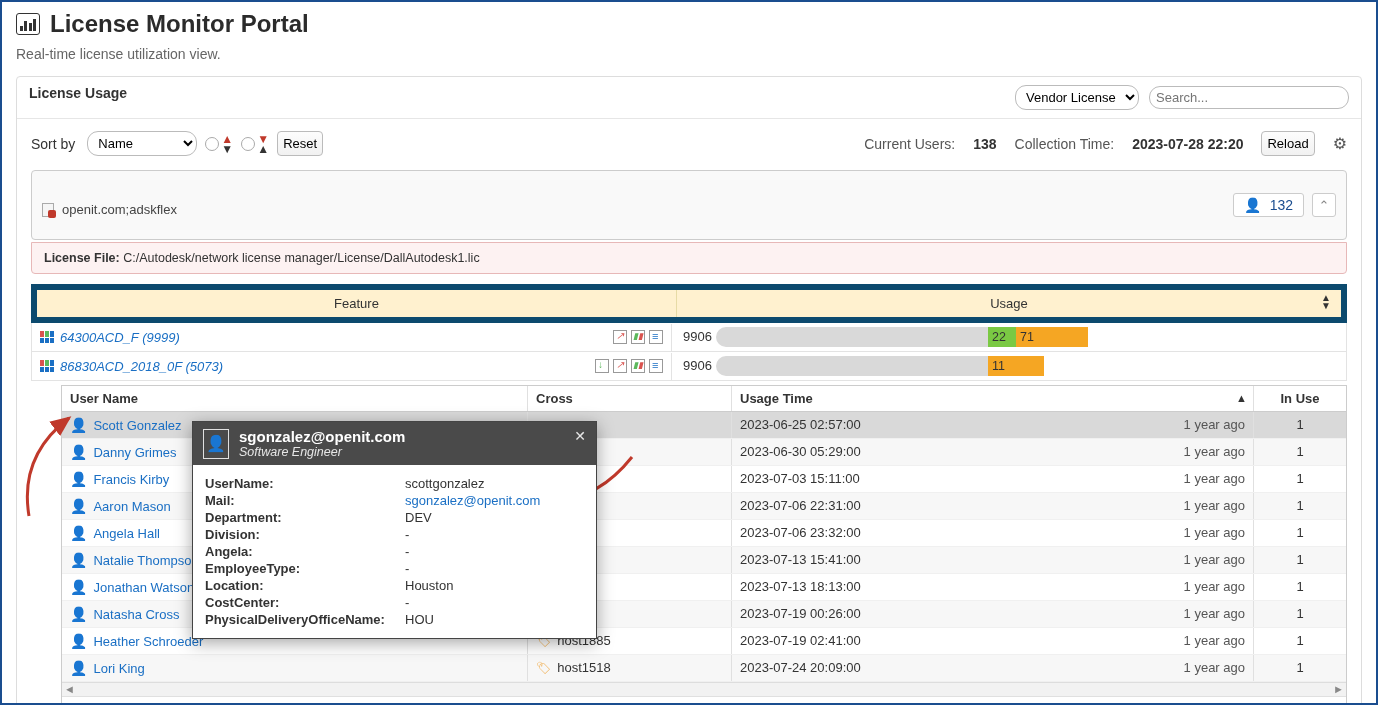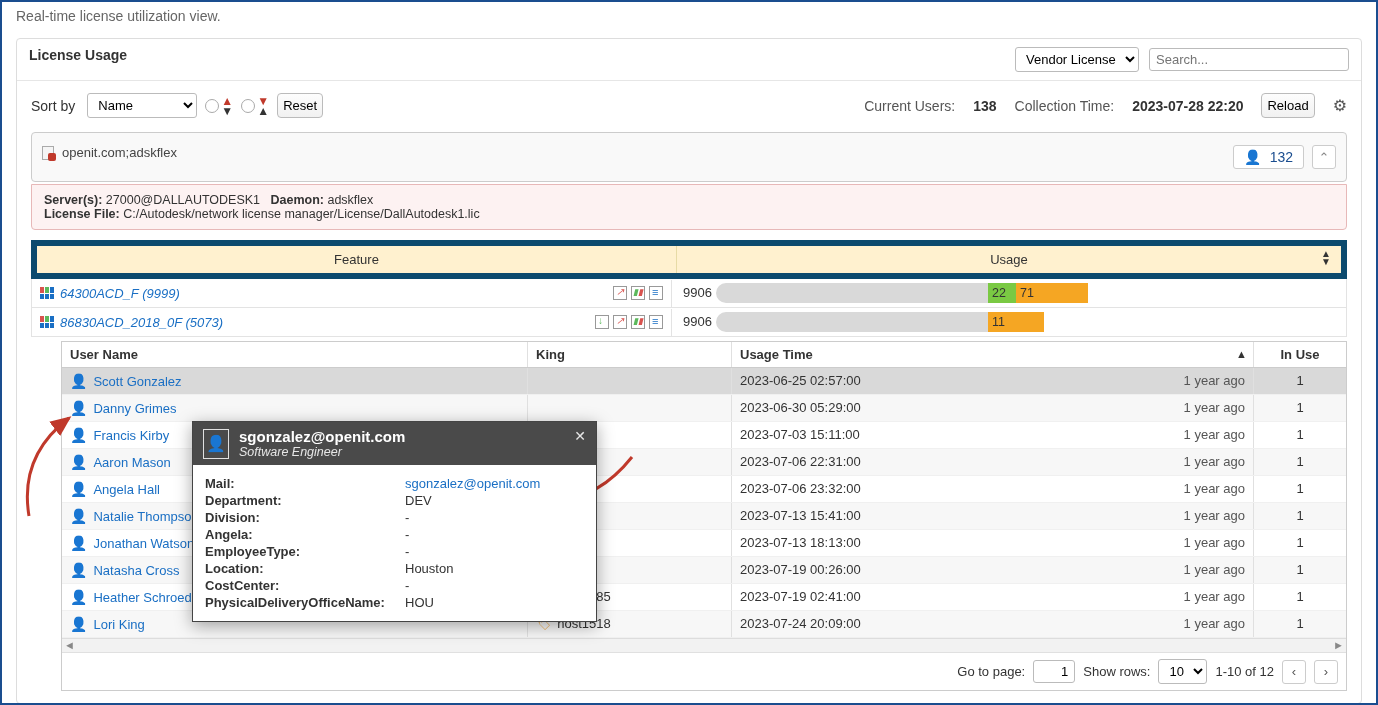--- a/index.html
+++ b/index.html
@@ -7,41 +7,41 @@
 .outer { border: 2px solid #1a4d8f; width: 1378px; height: 705px; position: relative; overflow: hidden; }
 .page-header { display: flex; align-items: center; padding: 8px 14px 2px 14px; }
 .app-icon { width: 24px; height: 22px; border: 1px solid #333; border-radius: 3px; display: flex; align-items: flex-end; justify-content: space-around; padding: 2px 2px 3px 2px; margin-right: 10px; }
 .app-icon span { width: 3px; background: #333; }
 .page-title { font-size: 24px; font-weight: 700; color: #2b2b2b; }
 .subtitle { padding: 6px 14px 14px 14px; color: #666; font-size: 14px; }
 .panel { border: 1px solid #ddd; border-radius: 4px; margin: 0 14px; background: #fff; }
 .panel-head { display: flex; align-items: flex-start; justify-content: space-between; padding: 8px 12px; border-bottom: 1px solid #e6e6e6; }
 .panel-head-left { font-weight: 700; font-size: 14px; color: #333; }
 .panel-head-right { display: flex; align-items: center; gap: 10px; }
-select, input[type=text] { border: 1px solid #bbb; border-radius: 3px; padding: 3px 6px; font-size: 13px; background: #fff; font-family: inherit; }
+select, input[type=text] { border: 1px solid #bbb; border-radius: 11px; padding: 3px 6px; font-size: 13px; background: #fff; font-family: inherit; }
 .search-input { width: 200px; }
 .panel-body { padding: 12px 14px; }
 .controls-row { display: flex; align-items: center; justify-content: space-between; margin-bottom: 14px; }
 .controls-left { display: flex; align-items: center; gap: 8px; }
 .sort-label { font-size: 14px; color: #333; margin-right: 4px; }
 .sort-select { width: 110px; }
 .radio-icon { width: 14px; height: 14px; border: 1px solid #aaa; border-radius: 50%; }
 .sort-dir { display: flex; align-items: center; gap: 2px; }
 .arrows-asc, .arrows-desc { font-size: 12px; line-height: 10px; }
 .arrows-asc::before { content: "▲"; color: #c0392b; display:block; }
 .arrows-asc::after { content: "▼"; color: #333; display:block; }
 .arrows-desc::before { content: "▼"; color: #c0392b; display:block; }
 .arrows-desc::after { content: "▲"; color: #333; display:block; }
 .btn { border: 1px solid #bbb; background: linear-gradient(#fdfdfd,#f1f1f1); border-radius: 4px; padding: 4px 5px; font-size: 13px; cursor: pointer; font-family: inherit; }
 .controls-right { display: flex; align-items: center; gap: 18px; }
 .stat-label { color: #555; font-size: 14px; }
 .stat-val { font-weight: 700; font-size: 14px; }
 .gear { font-size: 16px; color: #555; cursor: pointer; }
 
-.server-bar { border: 1px solid #ccc; border-radius: 4px; background: #f9f9f9; margin-bottom: 2px; display: flex; align-items: flex-start; justify-content: space-between; padding: 12px 10px; }
+.server-bar { border: 1px solid #ccc; border-radius: 4px; background: #f9f9f9; margin-bottom: 2px; display: flex; align-items: flex-end; justify-content: space-between; padding: 22px 10px; }
 .server-bar-left { display: flex; align-items: center; gap: 8px; font-size: 13px; color: #444; }
 .srv-icon { width: 12px; height: 14px; background: #f5f5f5; border: 1px solid #aaa; position: relative; }
 .srv-icon::after { content: ""; position: absolute; bottom: -2px; right: -3px; width: 8px; height: 8px; background: #c0392b; border-radius: 2px; }
 .user-badge { display: flex; align-items: center; gap: 8px; border: 1px solid #ccc; border-radius: 3px; padding: 3px 10px; background: #fff; }
 .user-badge .uicon { color: #2b6cb0; font-size: 14px; }
 .user-badge .ucnt { color: #1a4d8f; font-weight: 400; font-size: 14px; }
 .collapse-btn { width: 24px; height: 24px; border: 1px solid #ccc; border-radius: 3px; display: flex; align-items: center; justify-content: center; background: #fff; margin-left: 8px; cursor: pointer; color: #888; }
 .server-info { border: 1px solid #e7b8b8; background: #fdf2f2; border-bottom-left-radius: 4px; border-bottom-right-radius: 4px; padding: 8px 12px; font-size: 12.5px; color: #333; margin-bottom: 10px; }
 .server-info b { font-weight: 700; }
 
@@ -111,20 +111,29 @@
 .popup-row { display: flex; padding: 1px 0; }
 .popup-row .k { width: 200px; font-weight: 700; }
 .popup-row .v.link { color: #1a6fc4; }
 
 .anno { position: absolute; z-index: 40; pointer-events: none; }
 </style>
 </head>
 <body>
 
 <div class="outer">
+  <div class="page-header">
+    <div class="app-icon">
+      <span style="height:5px"></span>
+        <span style="height:10px"></span>
+        <span style="height:8px"></span>
+        <span style="height:12px"></span>
+    </div>
+    <div class="page-title">License Monitor Portal</div>
+  </div>
   <div class="subtitle">Real-time license utilization view.</div>
 
   <div class="panel">
     <div class="panel-head">
       <div class="panel-head-left">License Usage</div>
       <div class="panel-head-right">
         <select><option>Vendor License</option></select>
         <input type="text" class="search-input" placeholder="Search..." style="">
       </div>
     </div>
@@ -160,21 +169,20 @@
         </div>
         <div style="display:flex;align-items:center;">
           <div class="user-badge">
             <span class="uicon">👤</span>
             <span class="ucnt">132</span>
           </div>
           <div class="collapse-btn">⌃</div>
         </div>
       </div>
       <div class="server-info">
-        <div><b>Server(s):</b> <span>27000@DALLAUTODESK1</span>&nbsp;&nbsp;&nbsp;<b>Daemon:</b> <span>adskflex</span></div>
         <div><b>License File:</b> <span>C:/Autodesk/network license manager/License/DallAutodesk1.lic</span></div>
       </div>
 
       <div class="feat-head">
         <div class="col col-feat">Feature</div>
         <div class="col col-usage">
           <span>Usage</span>
           <span class="sort-arrows">▲<br>▼</span>
         </div>
       </div>
@@ -233,21 +241,21 @@
 
         <div class="seg orange" style="left:272px;width:56px">11</div>
       </div>
     </div>
   </div>
         </div>
 
       <div class="utable">
         <div class="utable-head">
           <div class="ucol-name">User Name</div>
-          <div class="ucol-host">King</div>
+          <div class="ucol-host">Cross</div>
           <div class="ucol-time"><span>Usage Time</span><span class="sort-caret">▲</span></div>
           <div class="ucol-inuse">In Use</div>
         </div>
         <div id="user-rows">
   <div class="urow sel">
     <div class="ucol-name">
                 <span class="uname-cell">
                   <span class="person-icon">👤</span>
                   <span class="uname-link">Scott Gonzalez</span>
                 </span>
@@ -487,20 +495,24 @@
     <div class="popup-head">
       <div class="popup-uicon">👤</div>
       <div>
         <div class="popup-title">sgonzalez@openit.com</div>
         <div class="popup-sub">Software Engineer</div>
       </div>
       <div class="popup-close">✕</div>
     </div>
     <div class="popup-body" id="popup-fields">
         <div class="popup-row">
+          <div class="k">UserName:</div>
+          <div class="v ">scottgonzalez</div>
+        </div>
+        <div class="popup-row">
           <div class="k">Mail:</div>
           <div class="v link">sgonzalez@openit.com</div>
         </div>
         <div class="popup-row">
           <div class="k">Department:</div>
           <div class="v ">DEV</div>
         </div>
         <div class="popup-row">
           <div class="k">Division:</div>
           <div class="v ">-</div>

